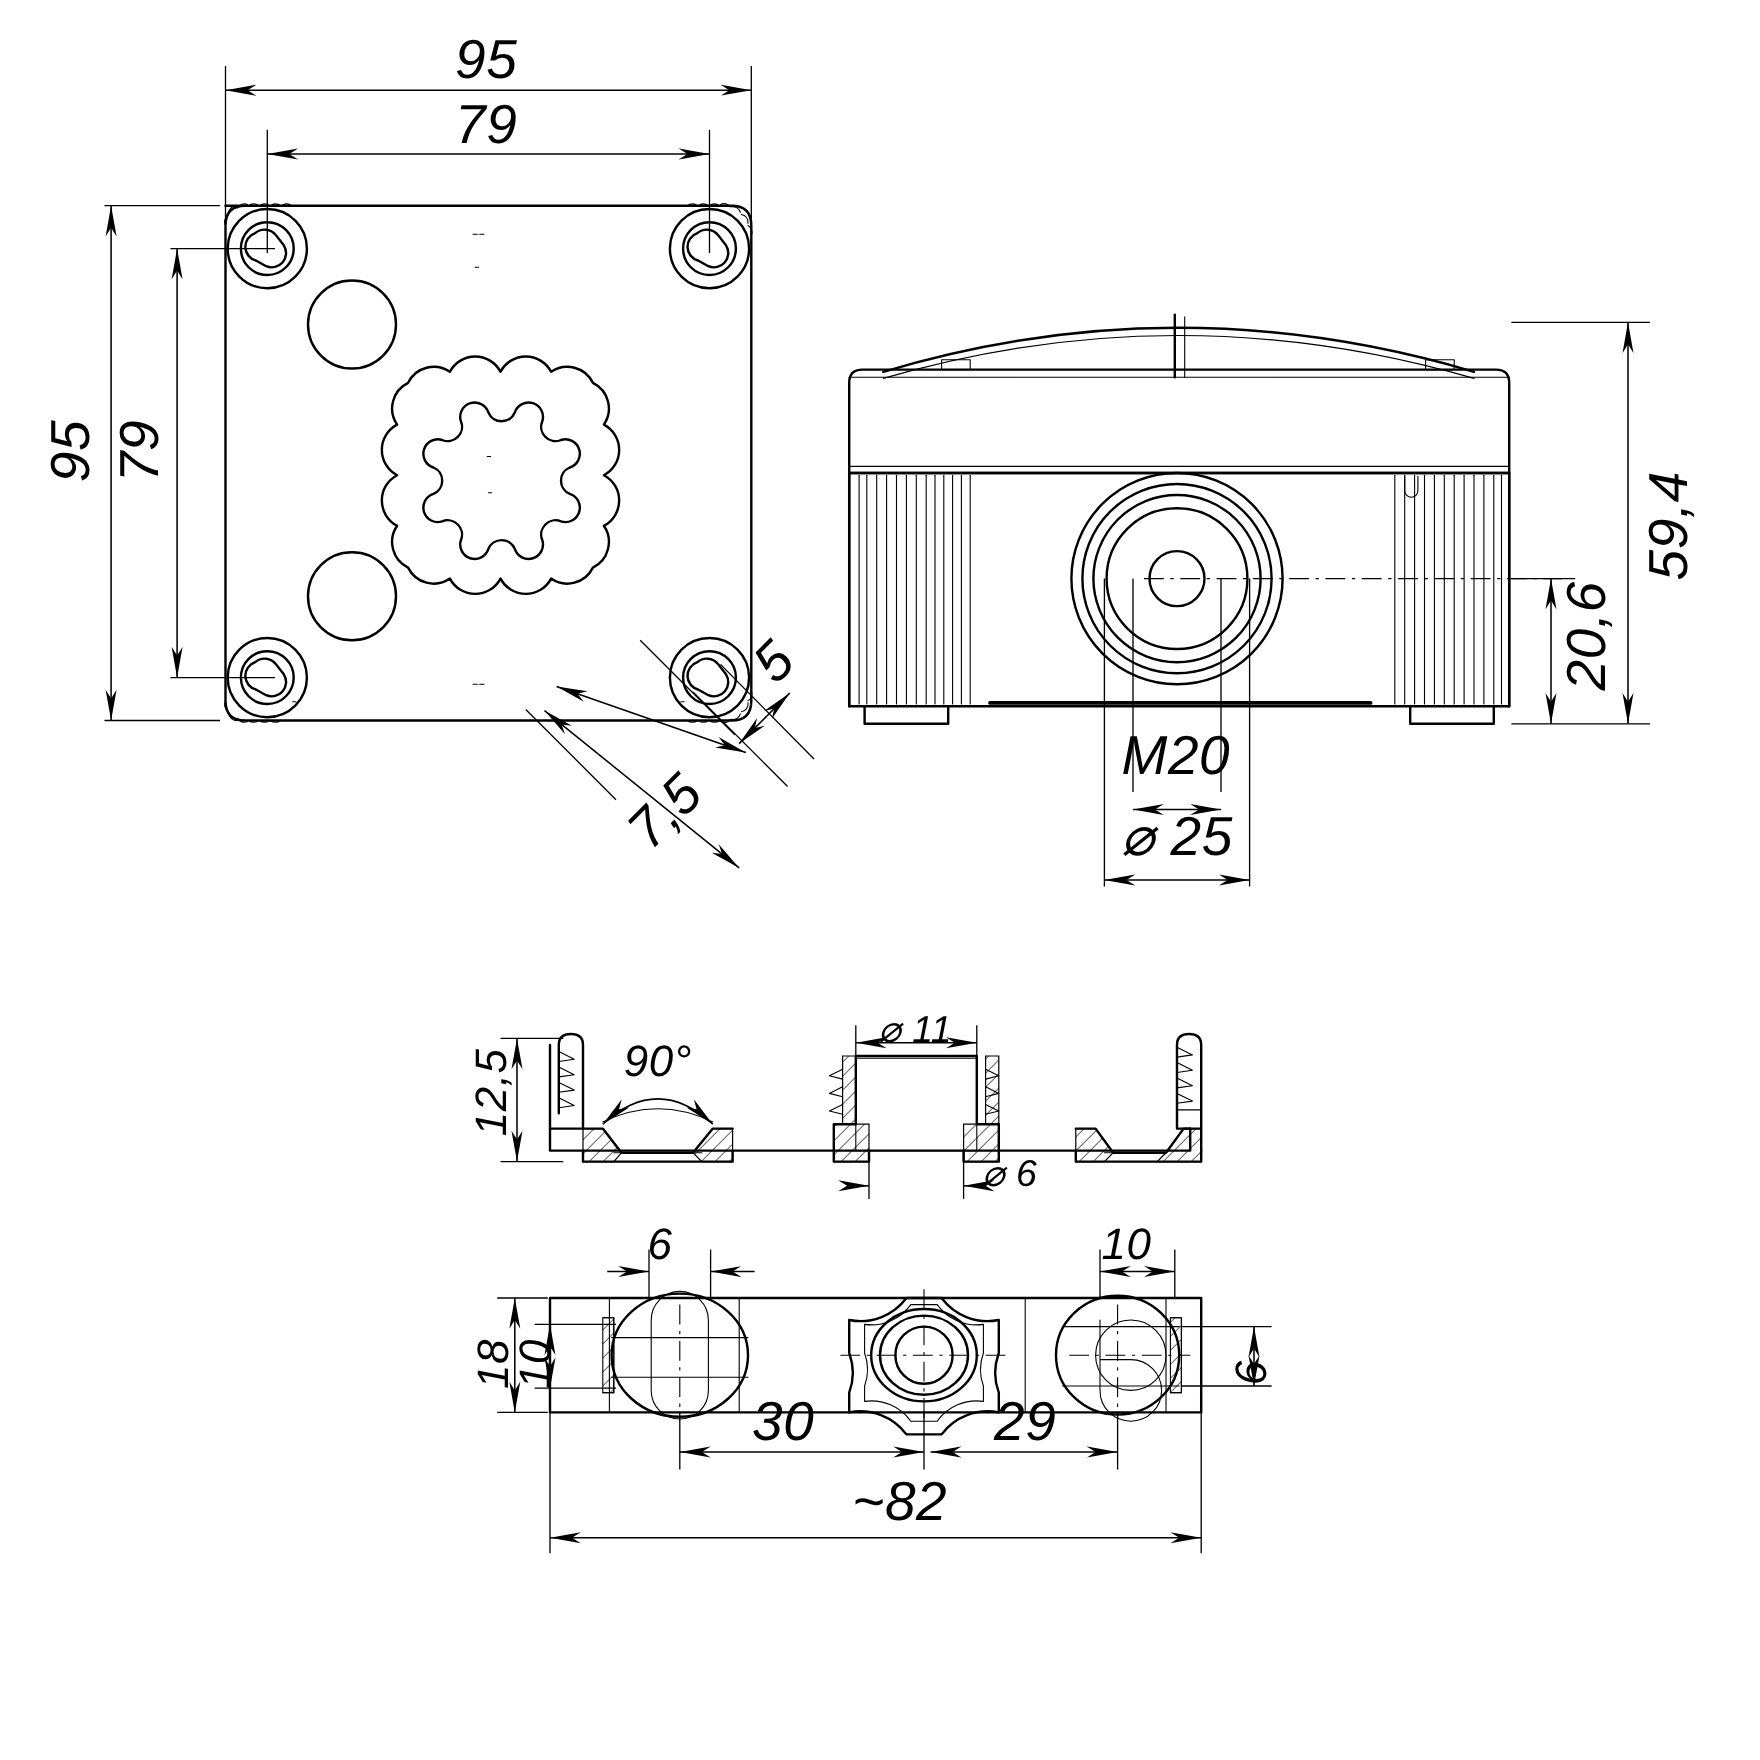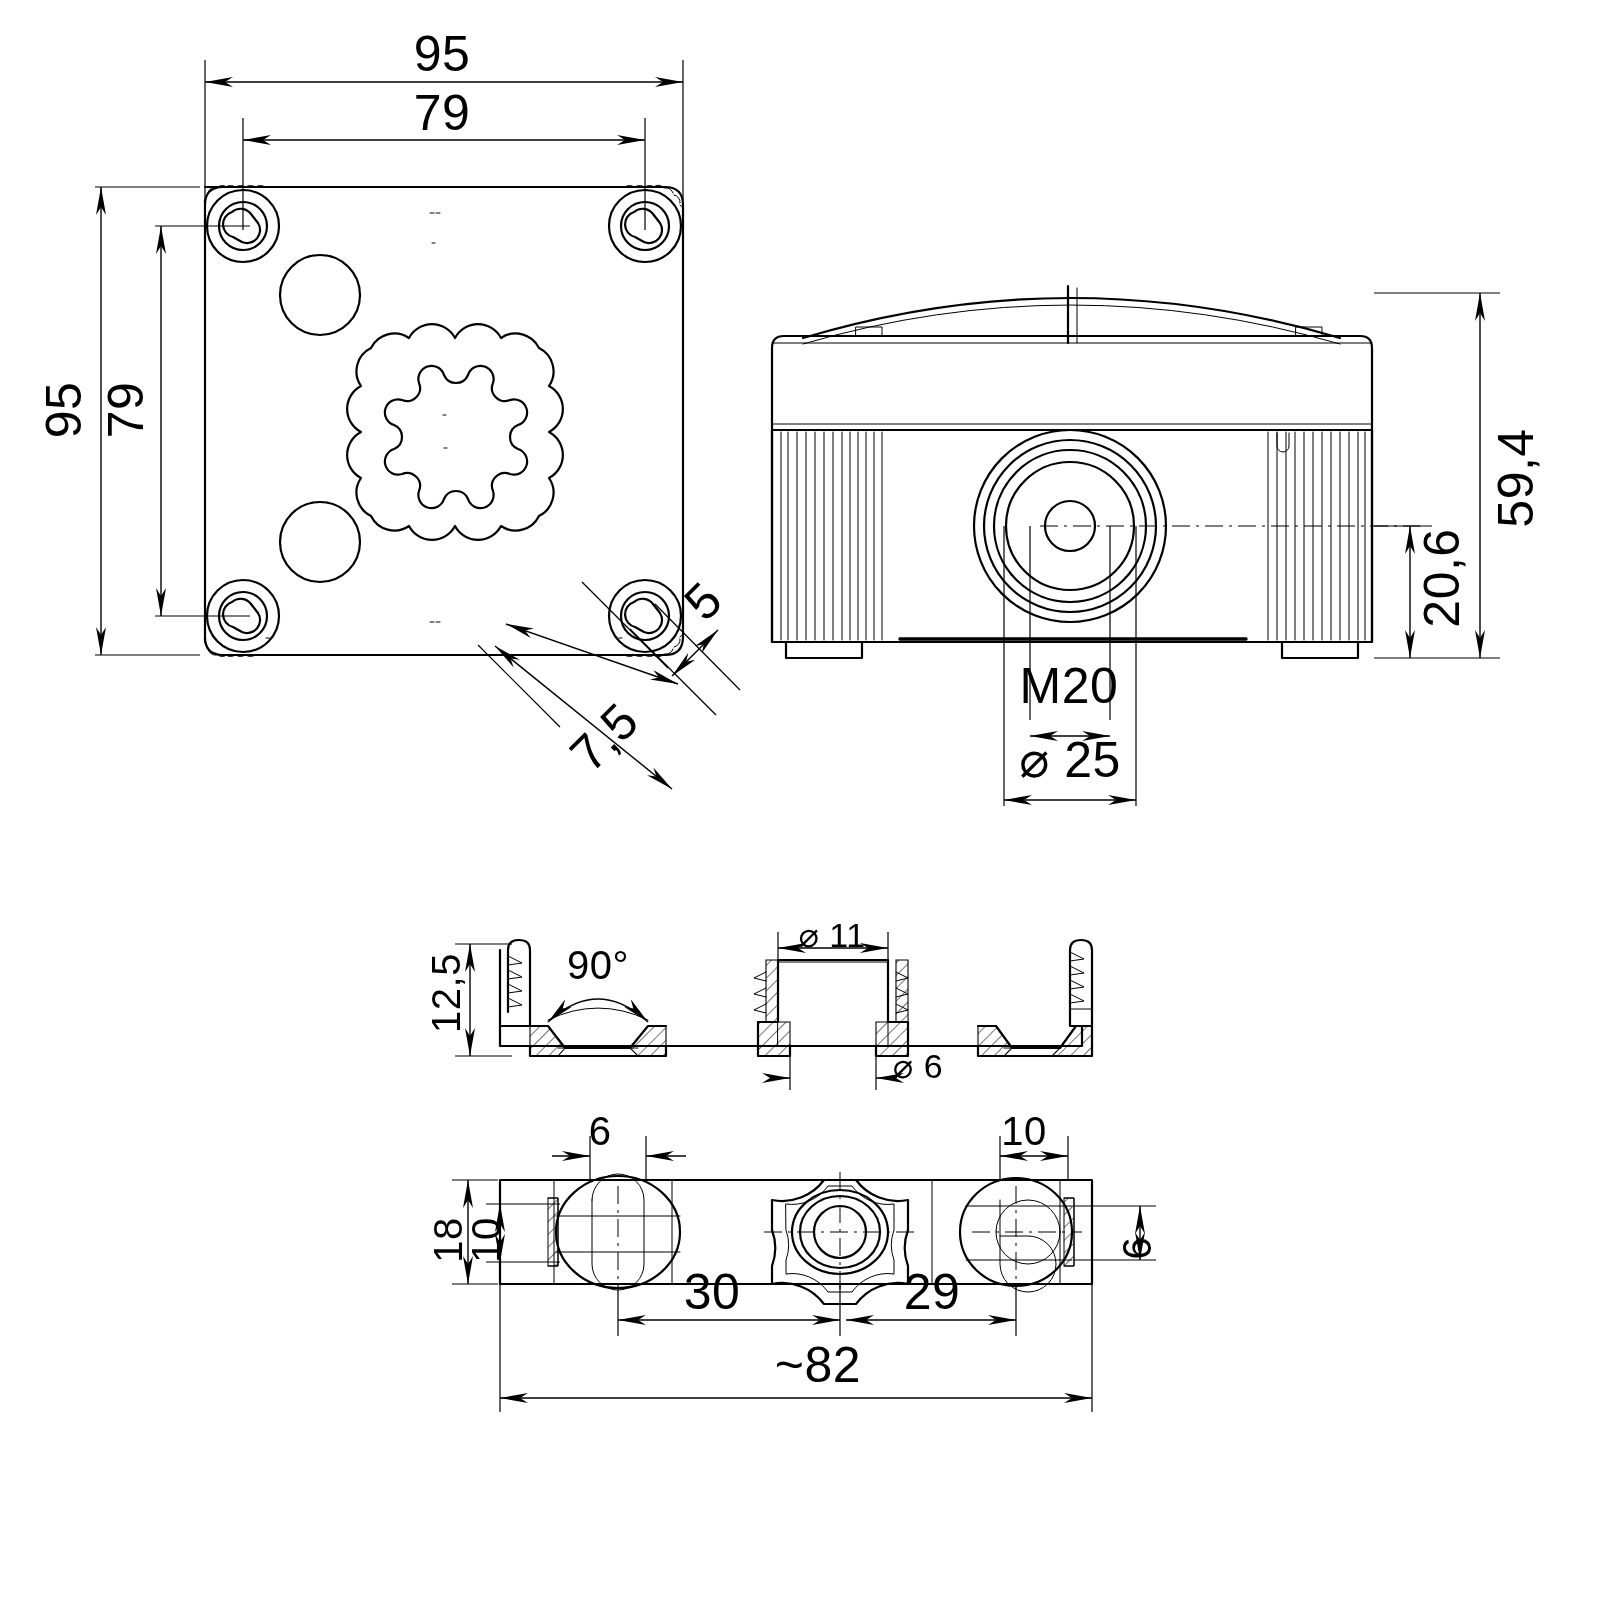--- a/index.html
+++ b/index.html
@@ -12,20 +12,21 @@
     width: 1600px;
     height: 1600px;
     font-family: "Liberation Sans", sans-serif;
     overflow: hidden;
   }
   #sheet {
     position: relative;
     width: 1600px;
     height: 1600px;
     background: #ffffff;
+    font-style: italic;
   }
   svg.drawing {
     position: absolute;
     left: 0;
     top: 0;
     width: 1600px;
     height: 1600px;
   }
   .ln      { stroke: #000; fill: none; stroke-width: 2.2; stroke-linecap: round; stroke-linejoin: round; }
   .ln-thick{ stroke: #000; fill: none; stroke-width: 3.4; stroke-linecap: round; stroke-linejoin: round; }

